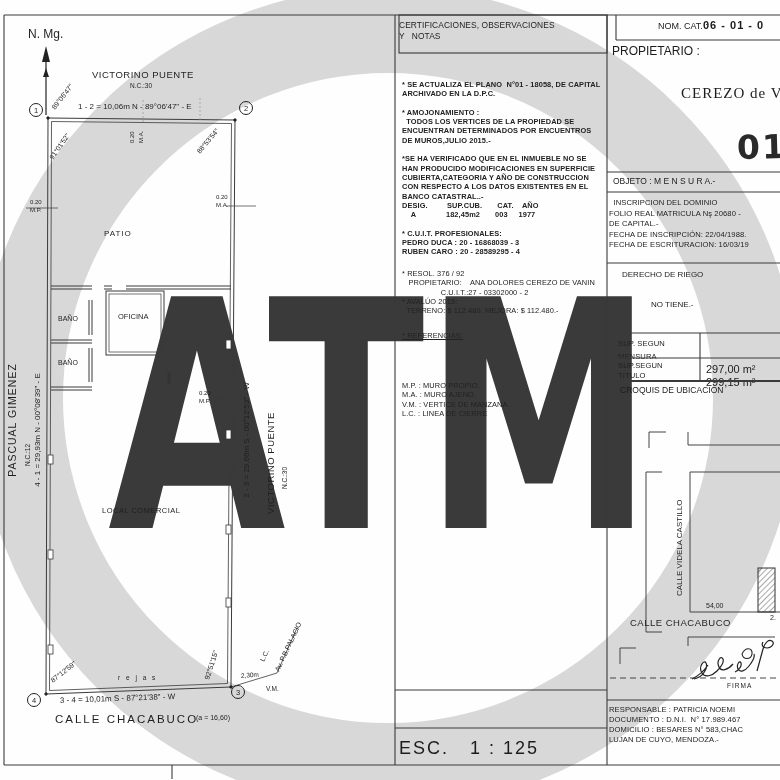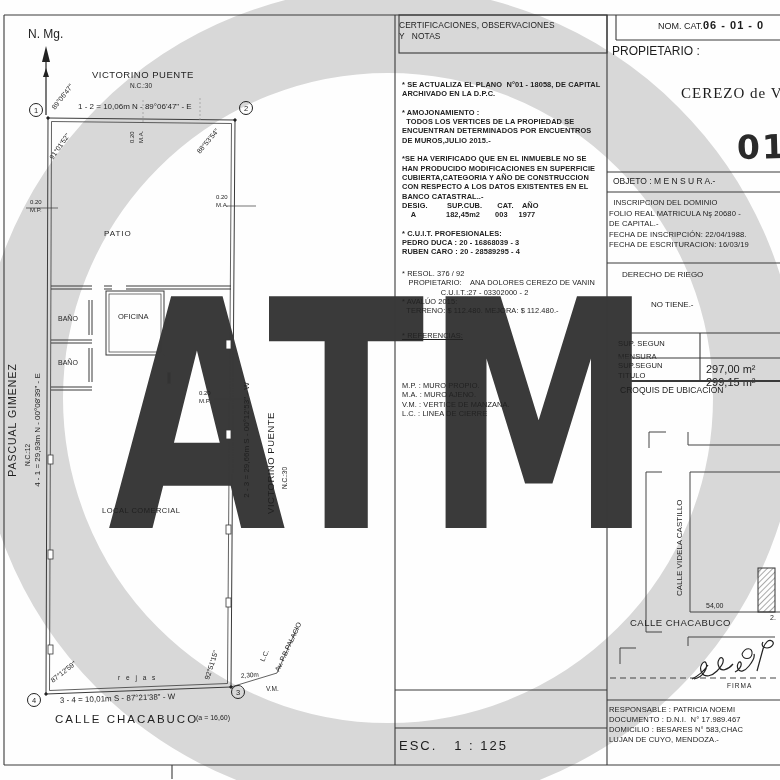--- a/index.html
+++ b/index.html
@@ -208,21 +208,21 @@
   <div class="abs notes" style="left:402px;top:269px;width:202px;">* RESOL. 376 / 92
    PROPIETARIO:    ANA DOLORES CEREZO DE VANIN
                   C.U.I.T.:27 - 03302000 - 2
 * AVALÚO 2015:
   TERRENO: $ 112.480. MEJORA: $ 112.480.-</div>
   <div class="abs notes ref-title" style="left:402px;top:331px;width:202px;">* REFERENCIAS:</div>
   <div class="abs notes" style="left:402px;top:351px;width:202px;margin-top:30px;">M.P. : MURO PROPIO.
 M.A. : MURO AJENO.
 V.M. : VERTICE DE MANZANA.
 L.C. : LINEA DE CIERRE</div>
-  <div class="abs center" style="left:399px;top:738px;width:208px;font-size:13px;letter-spacing:2px;">ESC.   1 : 125</div>
+  <div class="abs center" style="left:399px;top:738px;width:208px;font-size:18px;letter-spacing:2px;">ESC.   1 : 125</div>
 
   <div class="abs" style="left:625px;top:21px;font-size:9px;padding-left:33px;">NOM. CAT. :</div>
   <div class="abs" style="left:703px;top:19px;font-size:11px;letter-spacing:1px;font-weight:bold;">06 - 01 - 0</div>
   <div class="abs" style="left:612px;top:44px;font-size:12px;">PROPIETARIO :</div>
   <div class="abs serif" style="left:681px;top:85px;font-size:15px;letter-spacing:1px;white-space:nowrap;">CEREZO  de  V</div>
   <div class="abs stamp" style="left:737px;top:127px;white-space:nowrap;">01 -</div>
   <div class="abs" style="left:613px;top:176px;font-size:8.5px;">OBJETO : M E N S U R A.-</div>
   <div class="abs notes" style="left:609px;top:198px;width:175px;font-size:7.6px;line-height:10.5px;">  INSCRIPCION DEL DOMINIO
 FOLIO REAL MATRICULA Nş 20680 - 
 DE CAPITAL.-

